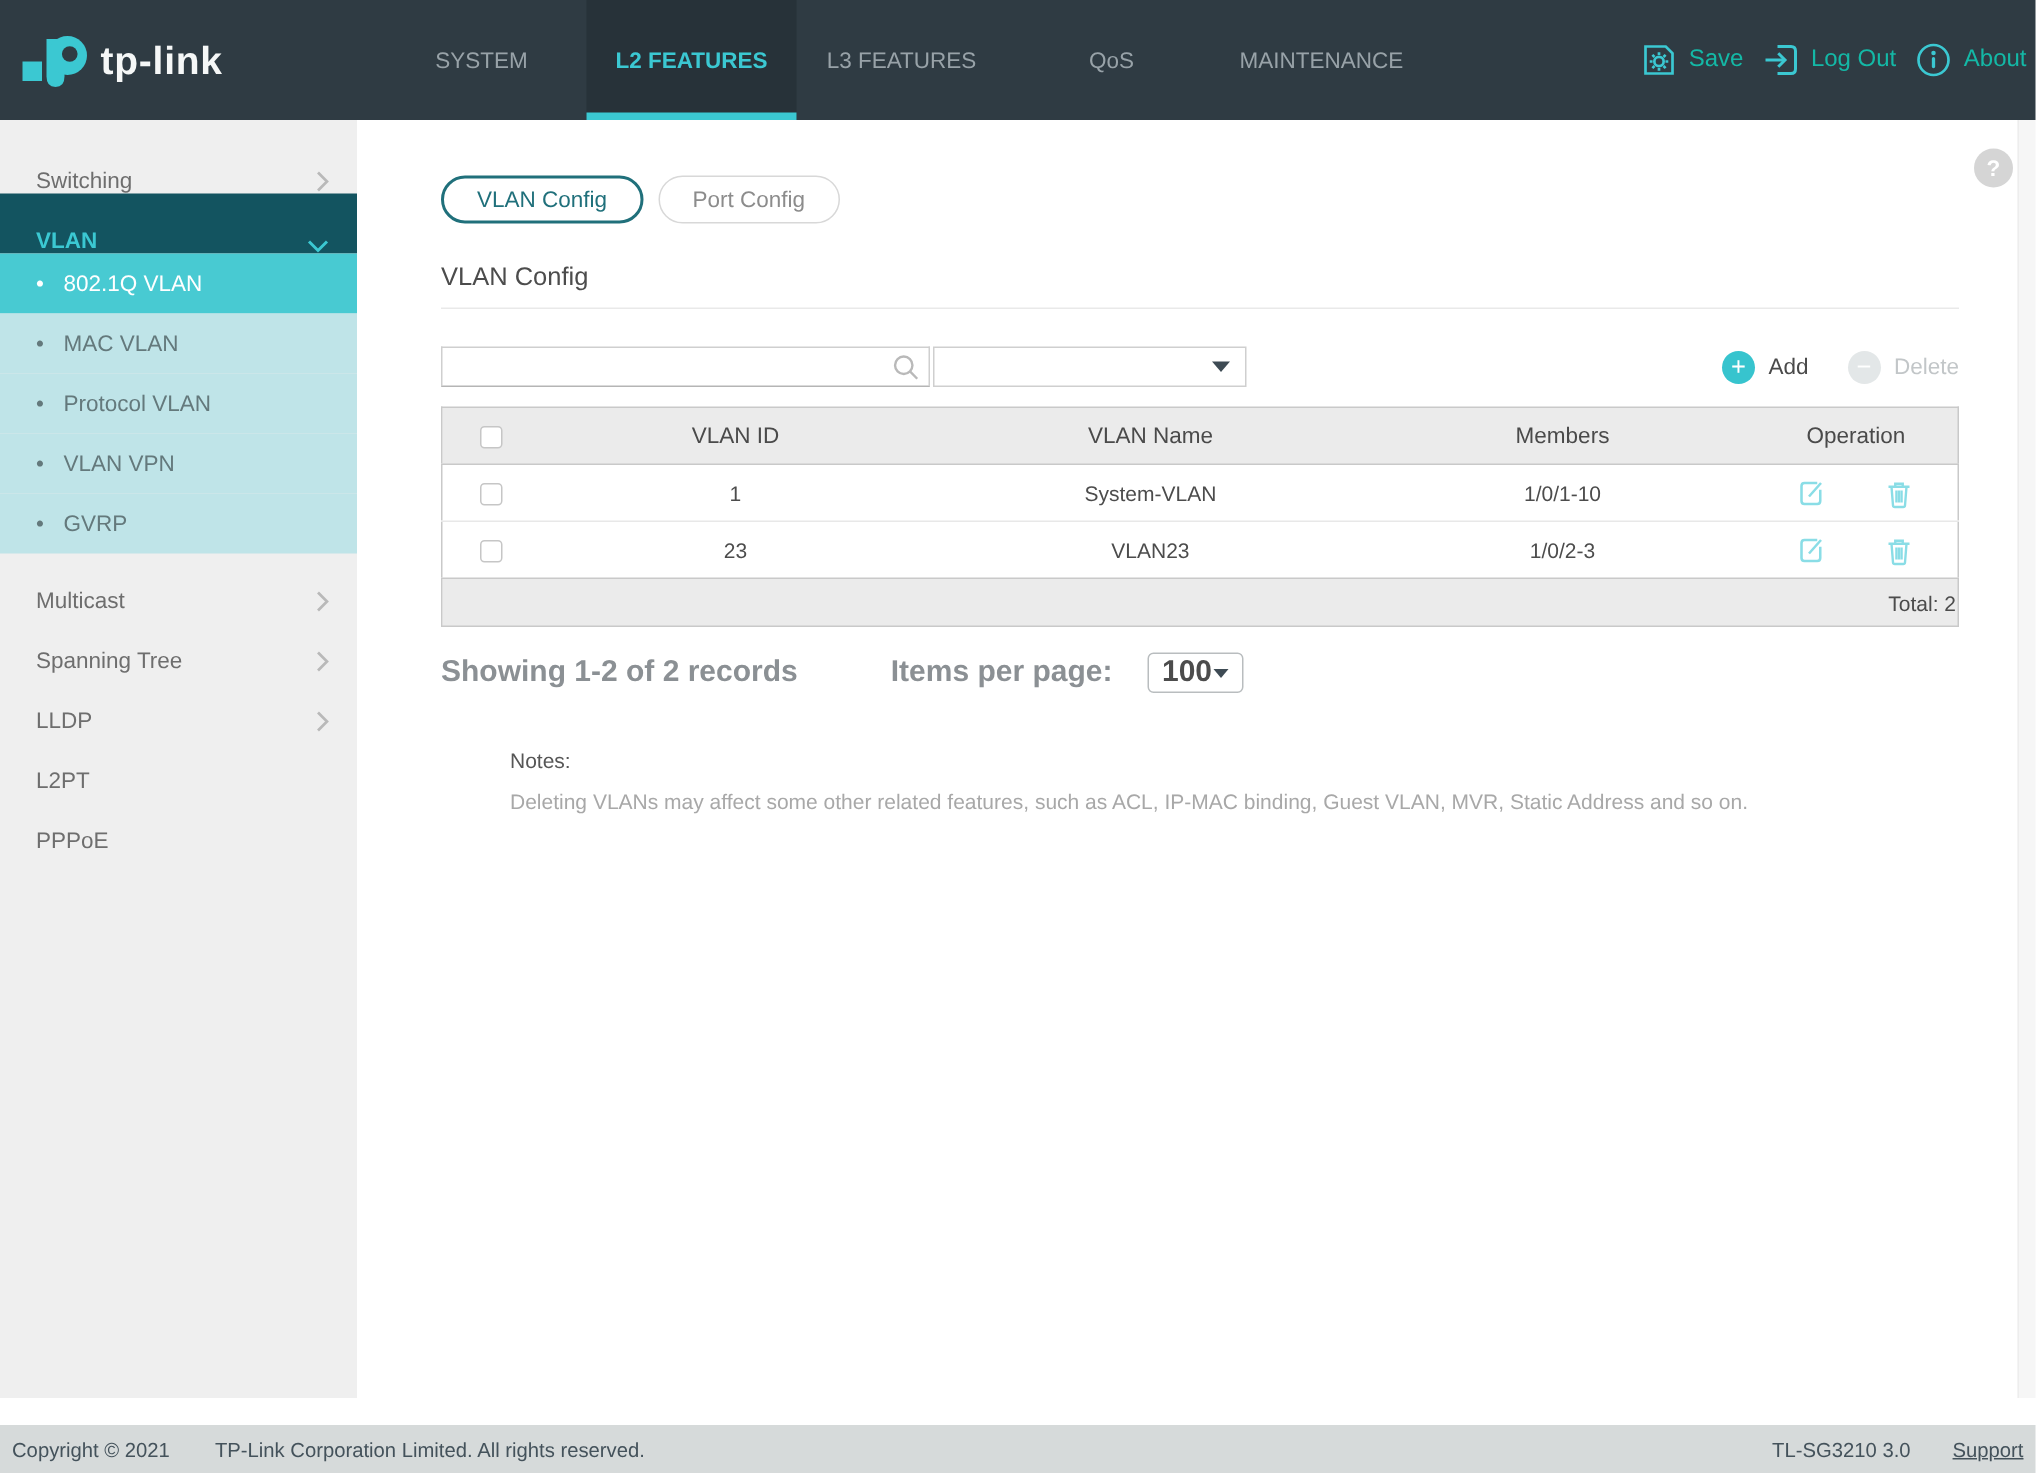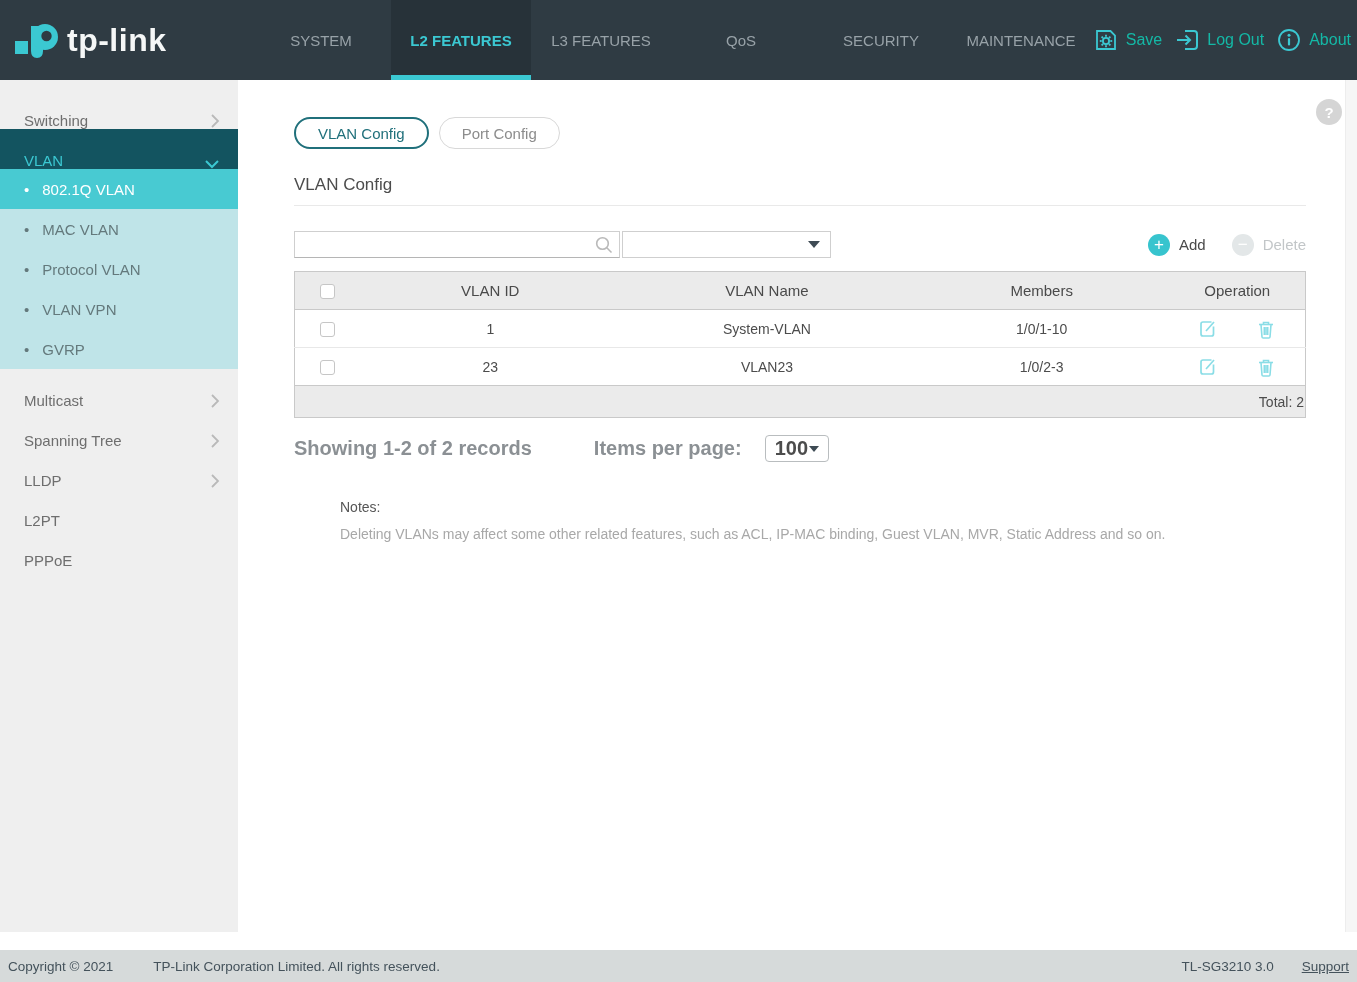--- a/index.html
+++ b/index.html
@@ -6,37 +6,37 @@
   html,body { margin:0; padding:0; }
   body {
     width:1357px; height:982px; position:relative; overflow:hidden;
     font-family:"Liberation Sans", sans-serif; background:#ffffff;
   }
 
   
   .topnav { position:absolute; top:0; left:0; width:1357px; height:80px;
     background:#2f3b43; display:flex; align-items:stretch; }
   .logo { width:251px; display:flex; align-items:center; padding-left:14px; }
-  .logo-text { color:#f5f7f7; font-size:32px; font-weight:600; letter-spacing:.5px; margin-left:9px; }
+  .logo-text { color:#f5f7f7; font-size:26px; font-weight:600; letter-spacing:.5px; margin-left:9px; }
   .nav-tabs { display:flex; }
   .nav-tab { width:140px; display:flex; align-items:center; justify-content:center;
     color:#98a2a8; font-size:15px; cursor:pointer; position:relative; }
   .nav-tab.active { background:#273239; color:#3bc8d2; font-weight:bold; }
   .nav-tab.active::after { content:""; position:absolute; left:0; bottom:0; width:100%; height:5px; background:#3bc8d2; }
   .nav-actions { margin-left:auto; display:flex; align-items:center; gap:12px; padding-right:6px; }
   .nav-action { display:flex; align-items:center; gap:7px; color:#14b8a6; font-size:16px; cursor:pointer; }
 
   
   .sidebar { position:absolute; top:80px; left:0; width:238px; height:852px;
     background:#efefef; padding-top:9px; font-size:15px; }
   .side-item { height:40px; display:flex; align-items:flex-end; justify-content:space-between;
     padding:0 18px 0 24px; color:#6e6e6e; cursor:pointer; }
   .side-item .lbl { pointer-events:none; }
   .side-vlan { background:#135460; }
-  .side-vlan .lbl { color:#3bc8d2; font-weight:normal; }
+  .side-vlan .lbl { color:#3bc8d2; font-weight:bold; }
   .sub-item { height:40px; display:flex; align-items:center; gap:13px;
     padding-left:24px; background:#bfe4e8; color:#64797c; cursor:pointer; }
   .sub-item::before { content:"•"; font-size:15px; }
   .sub-item.selected { background:#48cad2; color:#ffffff; }
 
   
   .content { position:absolute; top:80px; left:250px; width:1095px; height:852px;
     background:#ffffff; padding:4px 39px 0 44px; }
   .scroll-strip { position:absolute; top:80px; right:0; width:12px; height:852px;
     background:#f6f6f6; border-left:1px solid #ededed; }
@@ -93,21 +93,21 @@
     color:#4c4c4c; cursor:pointer; background:#fff; }
   .page-size .caret-down { border-left-width:5px; border-right-width:5px; border-top-width:6px; }
 
   .notes { margin-top:37px;margin-left:46px; }
   .notes-title { font-size:14px; color:#565656; }
   .notes-body { margin-top:11px; font-size:14px; color:#a8a8a8; }
 
   
   .footer { position:absolute; bottom:0; left:0; width:1357px; height:32px; background:#d6dada;
     display:flex; align-items:center; padding:0 8px; font-size:13.5px; color:#44525b; }
-  .footer-left { display:flex; gap:40px;text-align:center; }
+  .footer-left { display:flex; gap:30px;text-align:center; }
   .footer-right { margin-left:auto; display:flex; align-items:center; gap:28px; }
   .support-link { text-decoration:underline; color:#44525b; cursor:pointer; }
 </style>
 </head>
 <body>
 
 <div class="topnav">
   <div class="logo">
     <svg width="44" height="44" viewBox="0 0 44 44">
       <rect x="1" y="23" width="13" height="13" fill="#3bc8d2"></rect>
@@ -122,23 +122,20 @@
         <span class="lbl">SYSTEM</span>
       </div>
     <div class="nav-tab active">
         <span class="lbl">L2 FEATURES</span>
       </div>
     <div class="nav-tab">
         <span class="lbl">L3 FEATURES</span>
       </div>
     <div class="nav-tab">
         <span class="lbl">QoS</span>
-      </div>
-    <div class="nav-tab">
-        <span class="lbl">SECURITY</span>
       </div>
     <div class="nav-tab">
         <span class="lbl">MAINTENANCE</span>
       </div>
   </div>
   <div class="nav-actions">
     <div class="nav-action">
       <svg width="26" height="26" viewBox="0 0 26 26" fill="none" stroke="#3bc8d2" stroke-width="1.8">
         <path d="M4 4 H17.5 L22 8.5 V22 H4 Z"></path>
         <circle cx="13" cy="14" r="3.1"></circle>

